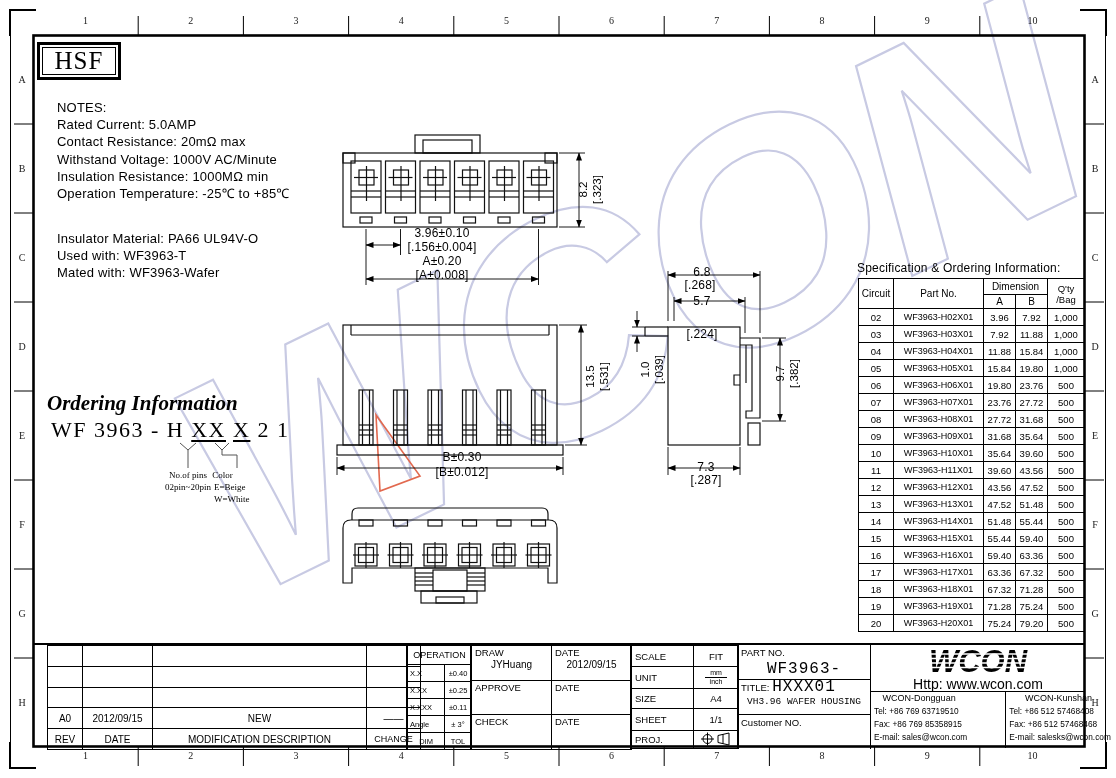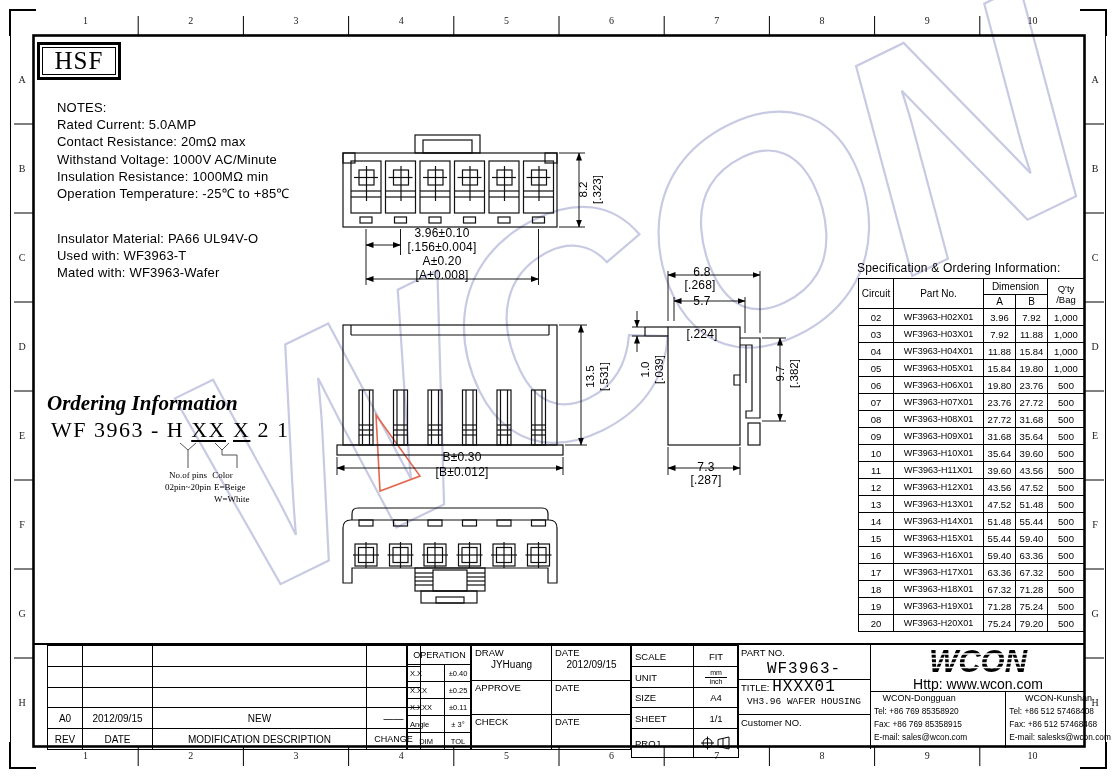--- a/index.html
+++ b/index.html
@@ -757,21 +757,21 @@
               </td>
             </tr>
         <tr style="height:20px;">
               <td class="lab">SIZE</td>
             <td class="val">A4</td>
             </tr>
         <tr style="height:21px;">
               <td class="lab">SHEET</td>
             <td class="val">1/1</td>
             </tr>
-        <tr style="height:29px;border-radius:6px;">
+        <tr style="height:18px;border-radius:6px;">
               <td class="lab">PROJ.</td>
             <td class="val">
               <svg width="32" height="16" style="margin:0 auto;display:block;">
                 <g stroke="#000" stroke-width="1" fill="none">
                   <circle cx="7.5" cy="8" r="4.5"></circle>
                     <line x1="1" y1="8" x2="14" y2="8"></line>
                     <line x1="7.5" y1="1.5" x2="7.5" y2="14.5"></line>
                   <path d="M18,4.5 L29,2 V14 L18,11.5 Z"></path>
                     <line x1="23" y1="3.3" x2="23" y2="12.7"></line>
                 </g>
@@ -806,21 +806,21 @@
             <line x1="40" y1="18" x2="178" y2="18"></line>
               <line x1="40" y1="22.5" x2="178" y2="22.5"></line>
           </g>
         </svg>
         <div class="wcon-site">Http:  www.wcon.com</div>
       </div>
       <div style="height:55.5px;display:flex;gap:38px;">
 
       <div class="office">
           <div class="oname">WCON-Dongguan</div>
-          <div>Tel: +86 769 85358920</div>
+          <div>Tel: +86 769 63719510</div>
           <div>Fax: +86 769 85358915</div>
           <div>E-mail: sales@wcon.com</div>
         </div>
           <div class="office">
           <div class="oname">WCON-Kunshan</div>
           <div>Tel: +86 512 57468408</div>
           <div>Fax: +86 512 57468468</div>
           <div>E-mail: salesks@wcon.com</div>
         </div>
         </div>

